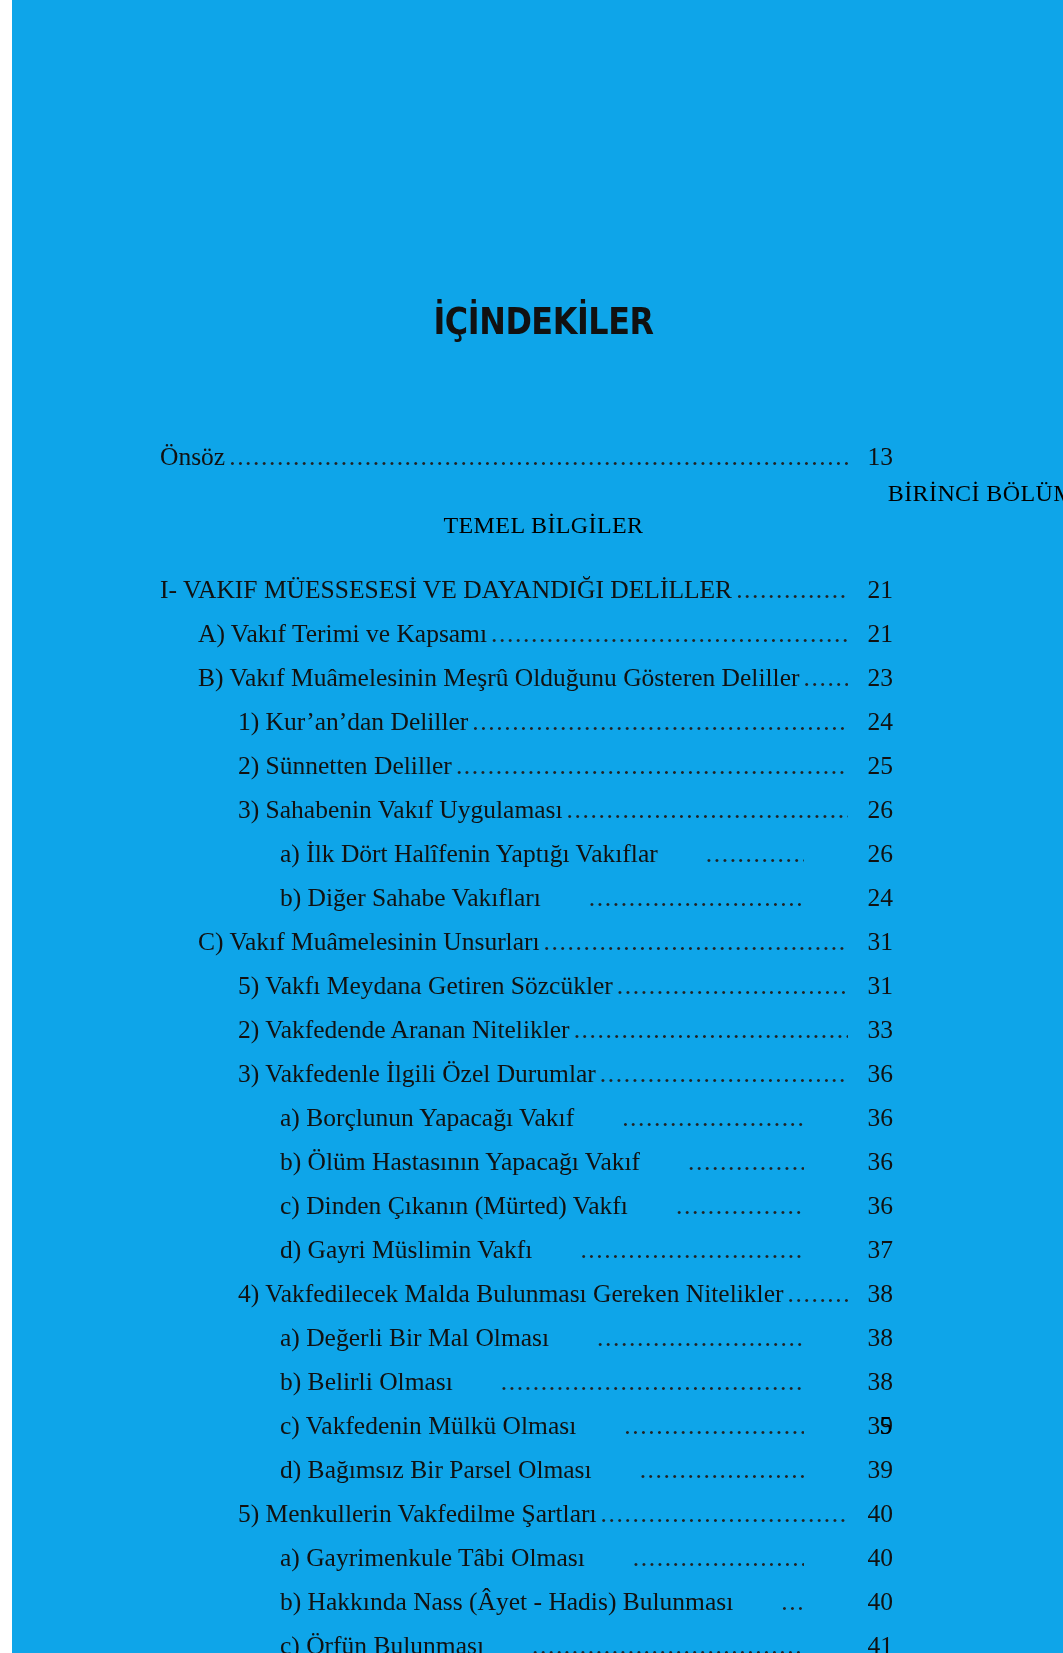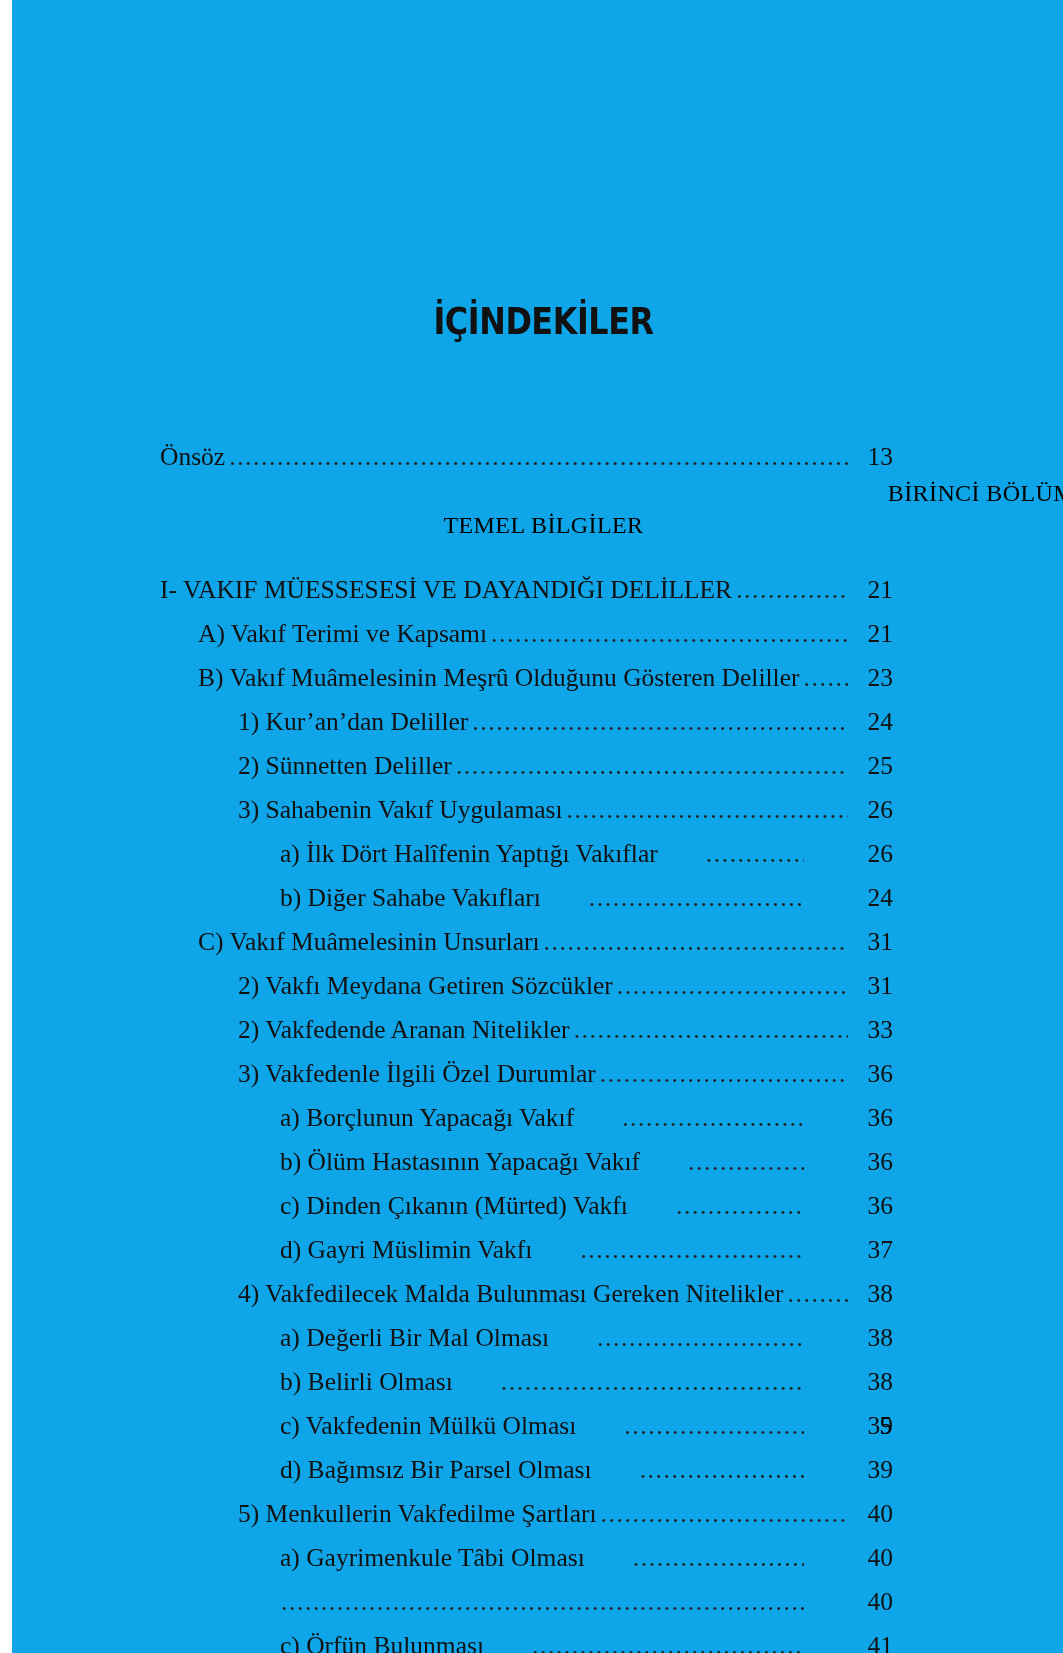--- a/index.html
+++ b/index.html
@@ -180,21 +180,21 @@
         <span class="lbl">b) Diğer Sahabe Vakıfları</span>
         <span class="dots"></span>
         <span class="pg">24</span>
       </div>
       <div class="toc-line lvl-1">
         <span class="lbl">C) Vakıf Muâmelesinin Unsurları</span>
         <span class="dots"></span>
         <span class="pg">31</span>
       </div>
       <div class="toc-line lvl-2">
-        <span class="lbl">2) Vakfı Meydana Getiren Sözcükler</span>
+        <span class="lbl">5) Vakfı Meydana Getiren Sözcükler</span>
         <span class="dots"></span>
         <span class="pg">31</span>
       </div>
       <div class="toc-line lvl-2">
         <span class="lbl">2) Vakfedende Aranan Nitelikler</span>
         <span class="dots"></span>
         <span class="pg">33</span>
       </div>
       <div class="toc-line lvl-2">
         <span class="lbl">3) Vakfedenle İlgili Özel Durumlar</span>
@@ -250,20 +250,21 @@
         <span class="lbl">5) Menkullerin Vakfedilme Şartları</span>
         <span class="dots"></span>
         <span class="pg">40</span>
       </div>
       <div class="toc-line lvl-3">
         <span class="lbl">a) Gayrimenkule Tâbi Olması</span>
         <span class="dots"></span>
         <span class="pg">40</span>
       </div>
       <div class="toc-line lvl-3">
+        <span class="lbl">b) Hakkında Nass (Âyet - Hadis) Bulunması</span>
         <span class="dots"></span>
         <span class="pg">40</span>
       </div>
       <div class="toc-line lvl-3">
         <span class="lbl">c) Örfün Bulunması</span>
         <span class="dots"></span>
         <span class="pg">41</span>
       </div>
     </div>
 

